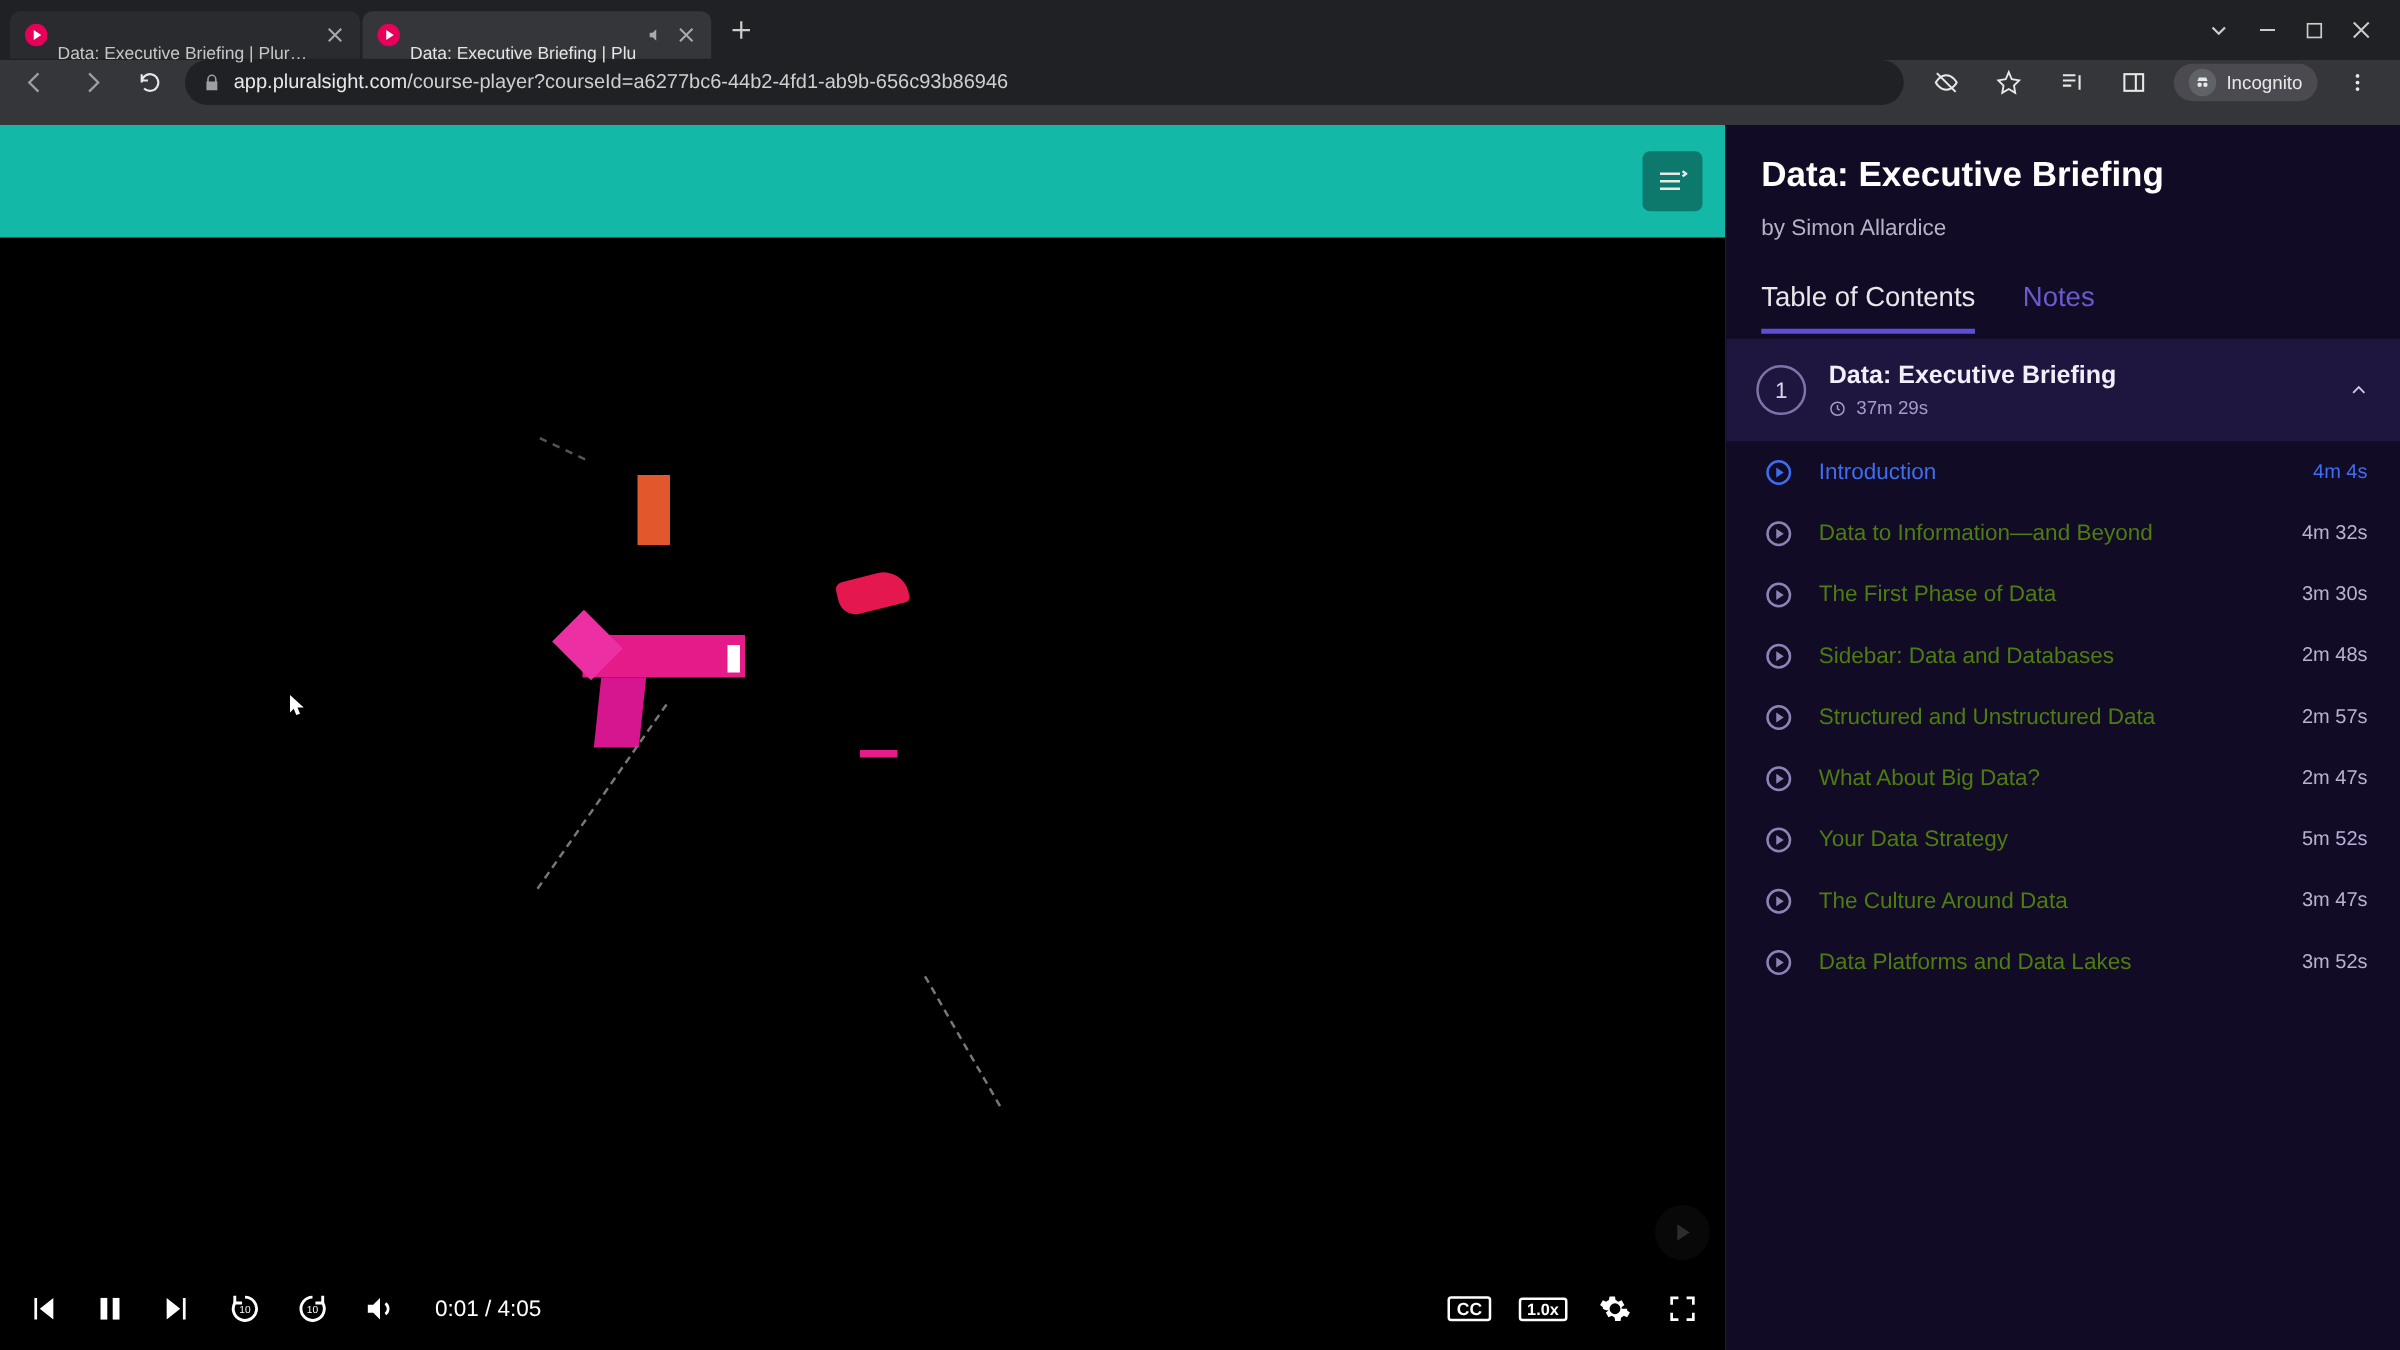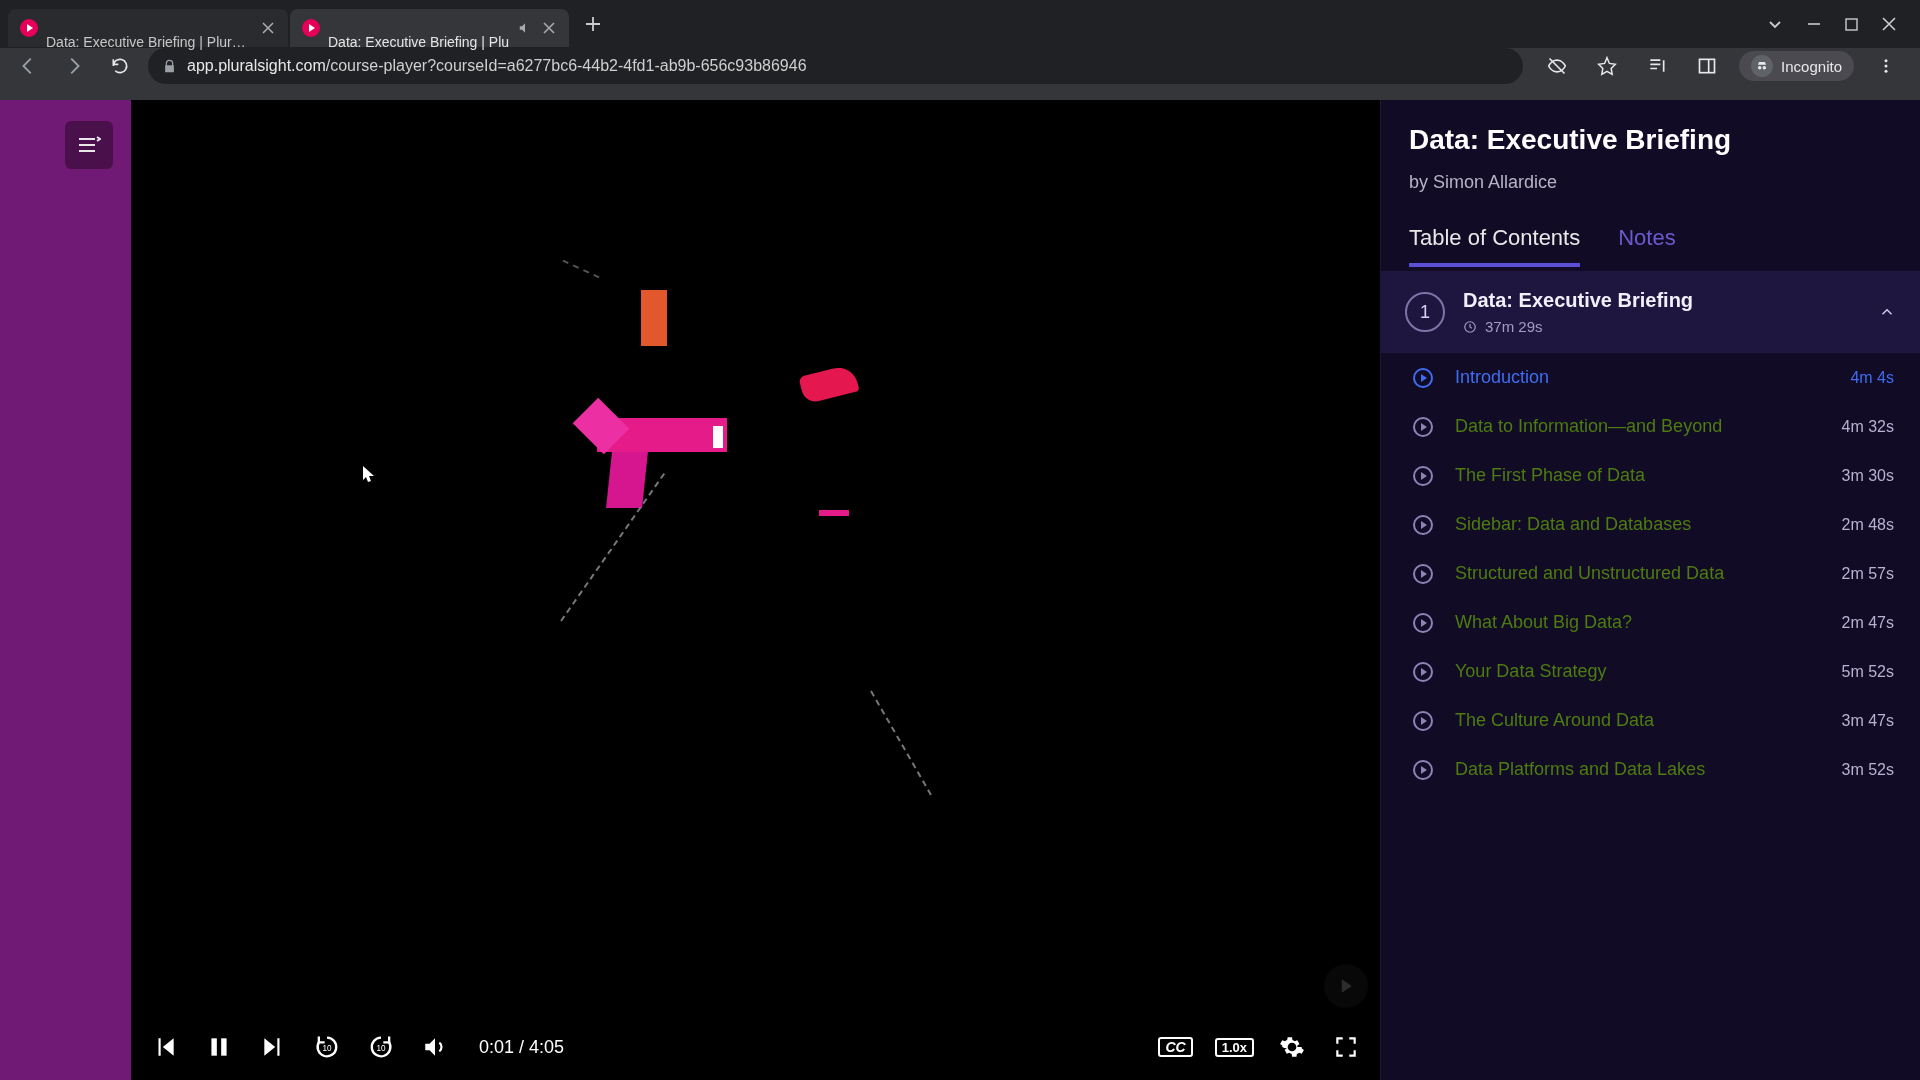--- a/index.html
+++ b/index.html
@@ -73,24 +73,23 @@
 
   
   .app {
     display:flex;
     height: calc(1080px - 100px);
     background:#0f0a1f;
   }
   .video-pane{
     flex:1;
     display:flex;
-    flex-direction:row;
-    background:#701a75;
+    flex-direction:column;
+    background:#14b8a6;
     position:relative;
-    padding-left:47px;
   }
   .video-topbar{
     height:90px;
     display:flex;
     align-items:center;
     justify-content:flex-end;
     padding:0 18px;
   }
   .toc-toggle{
     width:48px;height:48px;border-radius:6px;background:rgba(0,0,0,.35);
@@ -118,21 +117,21 @@
   .controls{
     position:absolute;left:0;right:0;bottom:0;height:66px;
     display:flex;align-items:center;padding:0 18px;gap:22px;
     background:linear-gradient(to top, rgba(0,0,0,.7), rgba(0,0,0,0));
     color:#fff;
   }
   .controls-wrap{position:absolute;left:0;right:0;bottom:0;}
   .ctrl-btn{width:32px;height:32px;display:flex;align-items:center;justify-content:center;cursor:pointer;}
   .time-text{font-size:18px;margin-left:6px;}
   .controls-right{margin-left:auto;display:flex;align-items:center;gap:22px;}
-  .cc-box{border:2px solid #fff;border-radius:3px;padding:0 5px;font-weight:700;font-size:14px;font-style:italic;}
+  .cc-box{border:2px solid #fff;border-radius:3px;padding:0 5px;font-weight:700;font-size:14px;}
   .speed-box{border:2px solid #fff;border-radius:3px;padding:0 5px;font-weight:600;font-size:13px;}
   .ghost-play{position:absolute;right:12px;bottom:72px;width:44px;height:44px;border-radius:50%;background:rgba(255,255,255,.03);display:flex;align-items:center;justify-content:center;}
 
   
   .sidebar{
     width:540px;
     background:#120b26;
     border-left:1px solid rgba(255,255,255,.05);
     display:flex;flex-direction:column;
     overflow:hidden;

